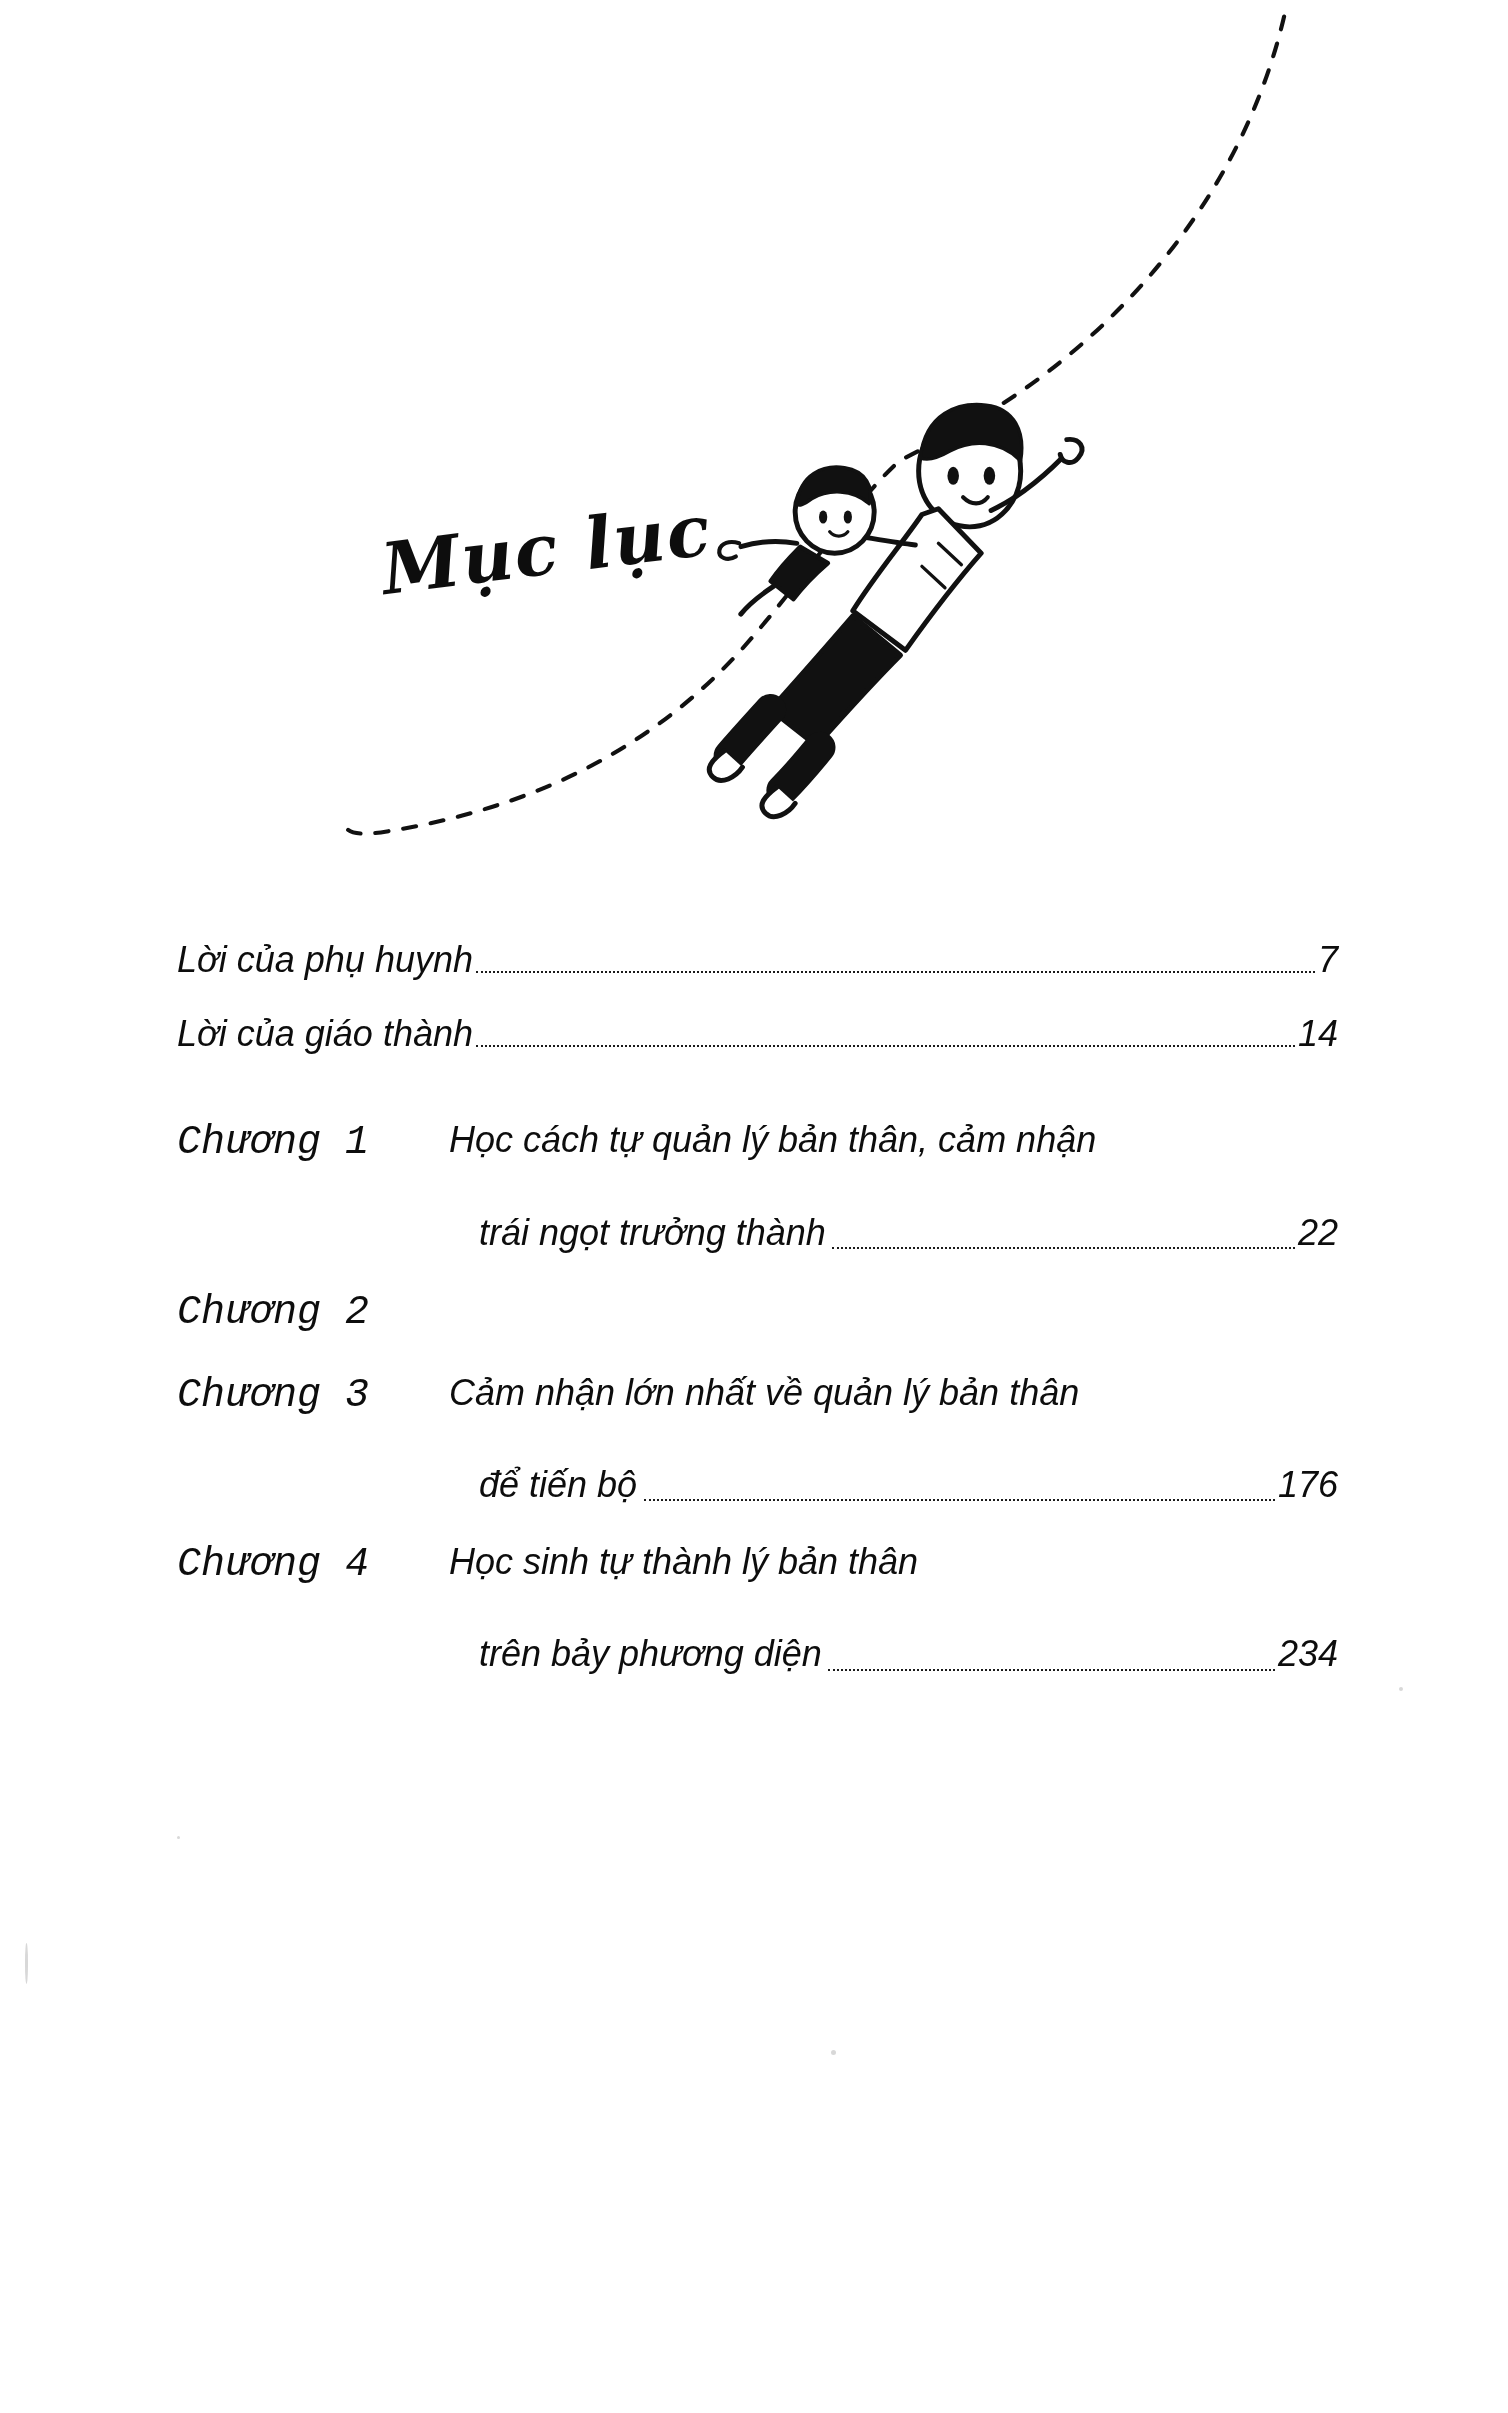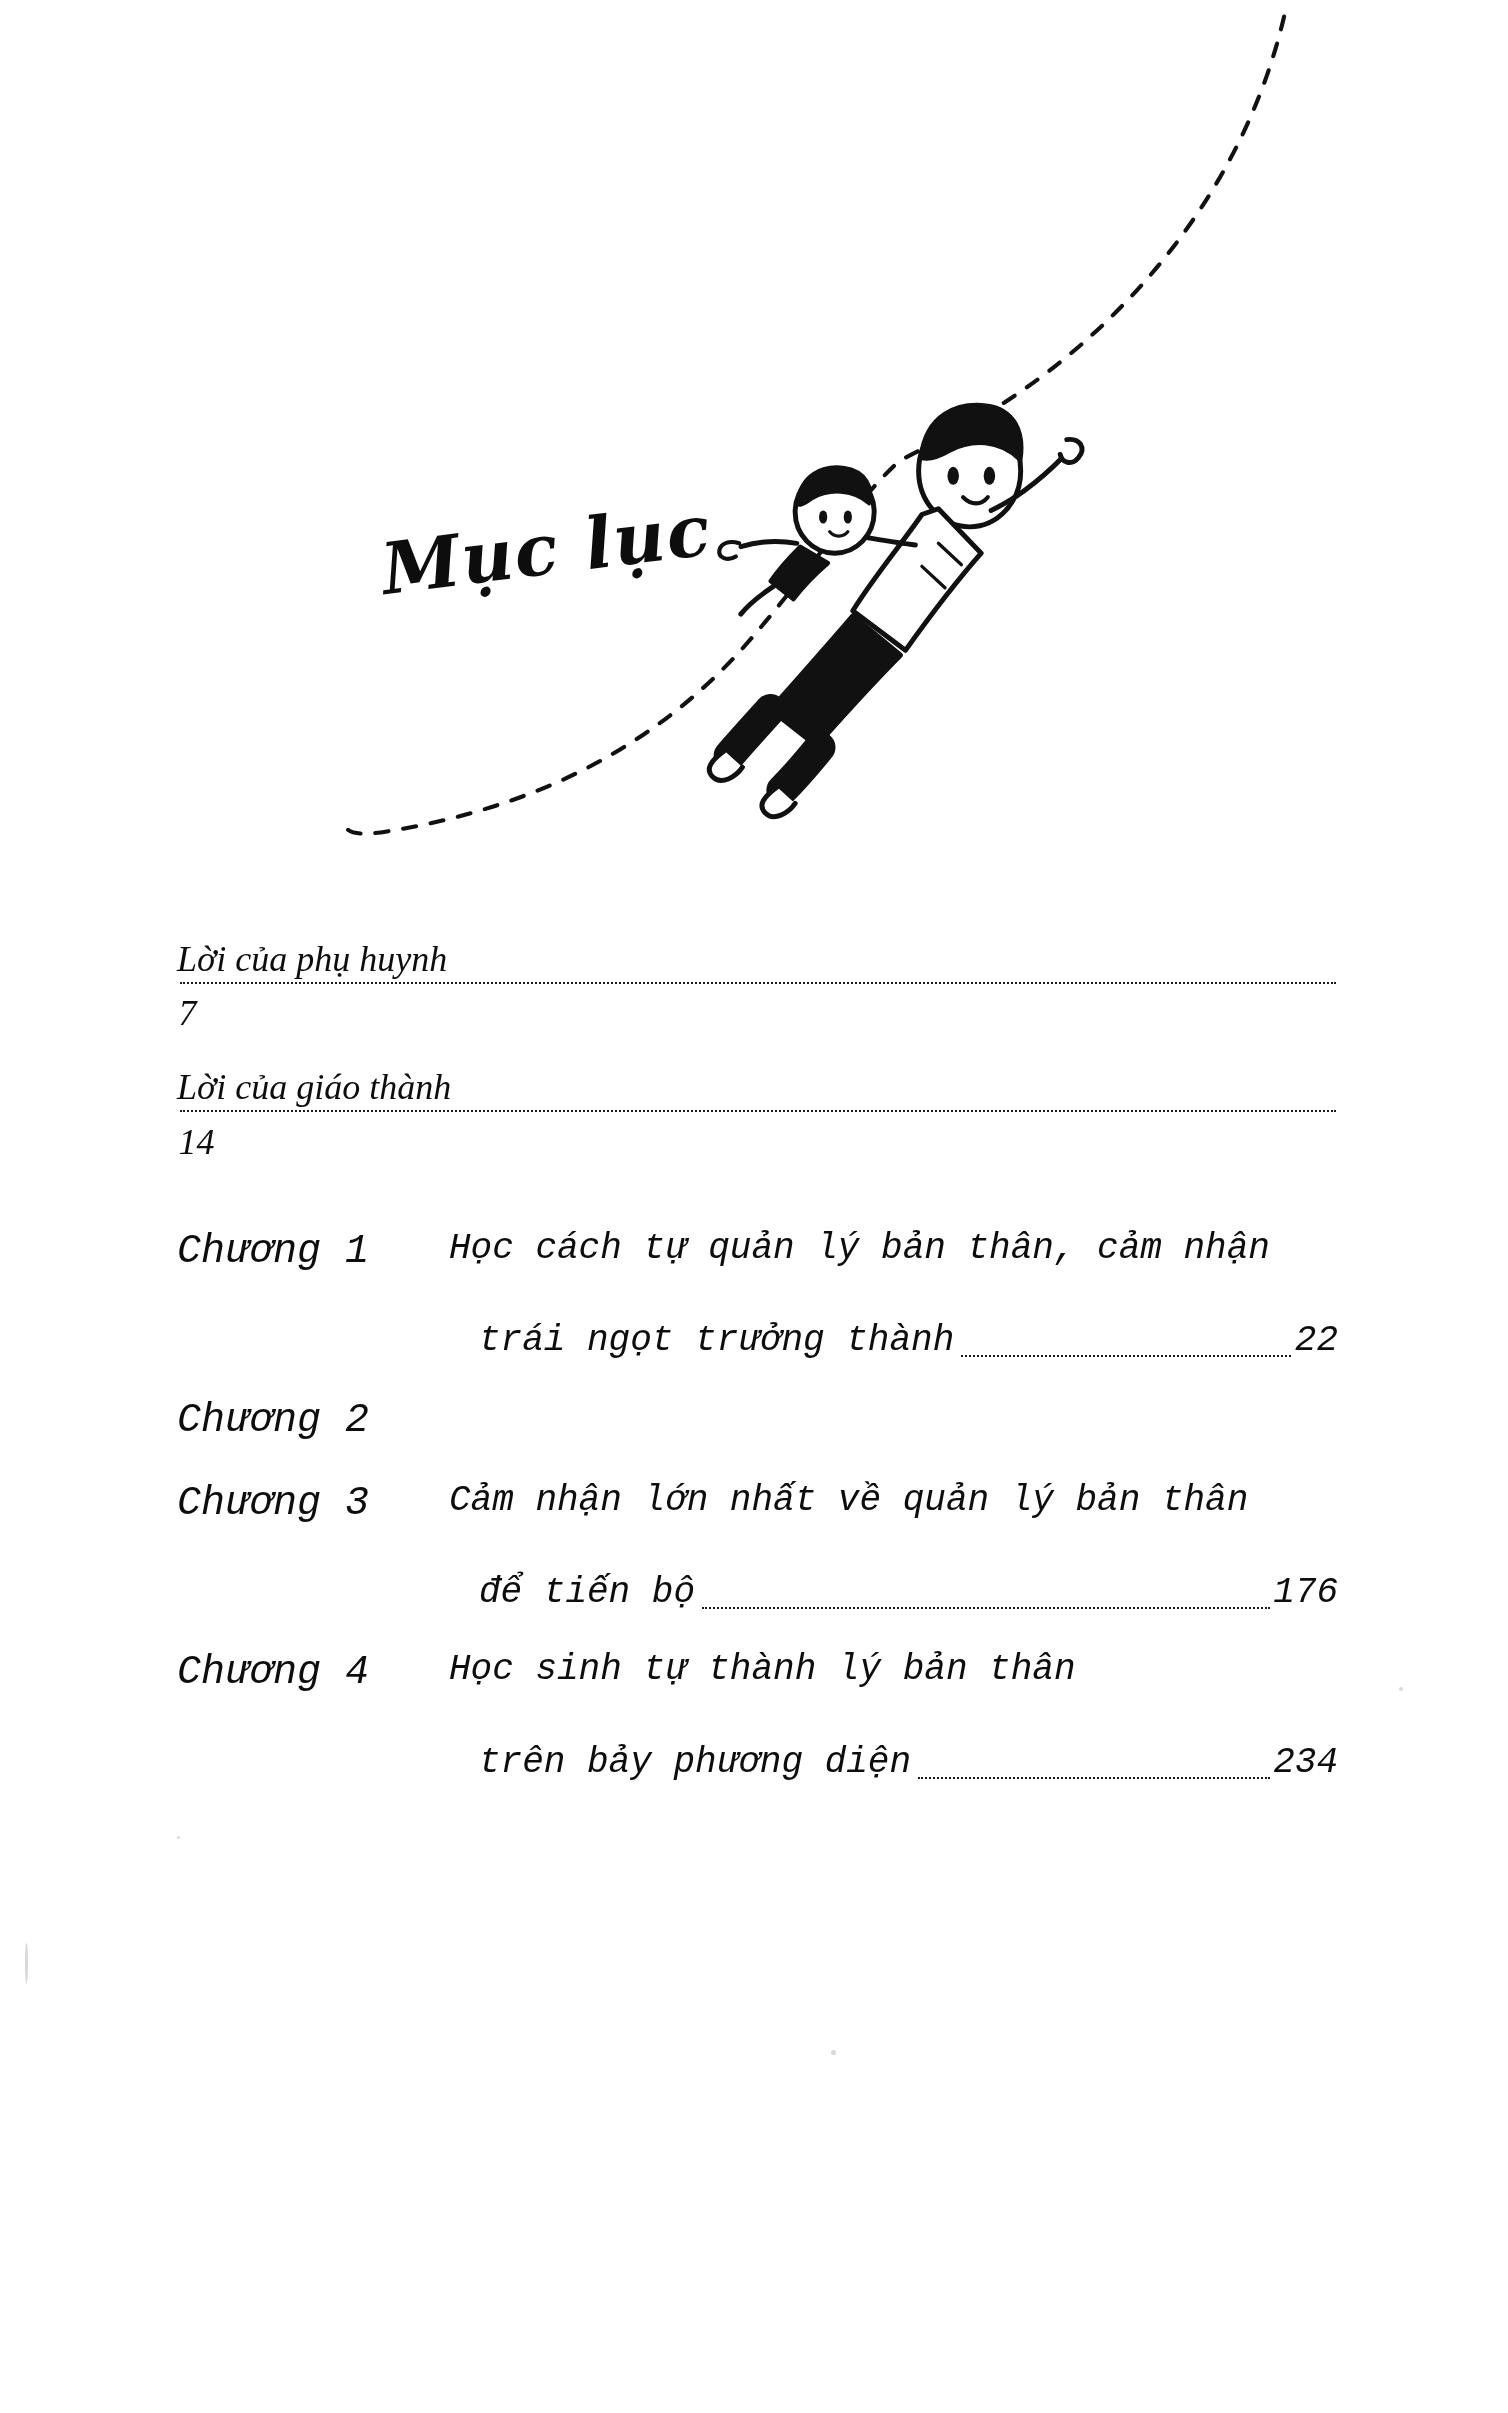--- a/index.html
+++ b/index.html
@@ -54,27 +54,27 @@
   
   .toc {
     position: absolute;
     left: 177px;
     top: 938px;
     width: 1161px;
   }
 
   .toc-simple-row {
     display: flex;
+    align-items: flex-end;
     margin-bottom: 31px;
     font-size: 36px;
     line-height: 1.2;
-    font-family: Liberation Serif, serif;
-    font-style: italic;
-    color: #0d0d0d;
-    flex-direction: column;
+    font-family: Liberation Sans, sans-serif;
+    font-style: italic;
+    color: #0d0d0d;
   }
   .toc-simple-row .label {
     white-space: nowrap;
   }
   .toc-simple-row .dots {
     flex: 1 1 auto;
     margin: 0 1.6px 8.2px 3.3px;
     border-bottom: 2.5px dotted #1a1a1a;
     height: 0.8px;
   }
@@ -96,21 +96,21 @@
     flex: 0 0 272px;
     font-family: Liberation Mono, monospace;
     font-style: italic;
     font-size: 40px;
     line-height: 1.45;
     color: #0d0d0d;
     white-space: nowrap;
   }
   .chapter-body {
     flex: 1 1 auto;
-    font-family: Liberation Mono, monospace;
+    font-family: Liberation Sans, sans-serif;
     font-style: italic;
     font-size: 36px;
     line-height: 1.45;
     color: #0d0d0d;
   }
   .chapter-line-1 {
     white-space: nowrap;
   }
   .chapter-line-2 {
     display: flex;

